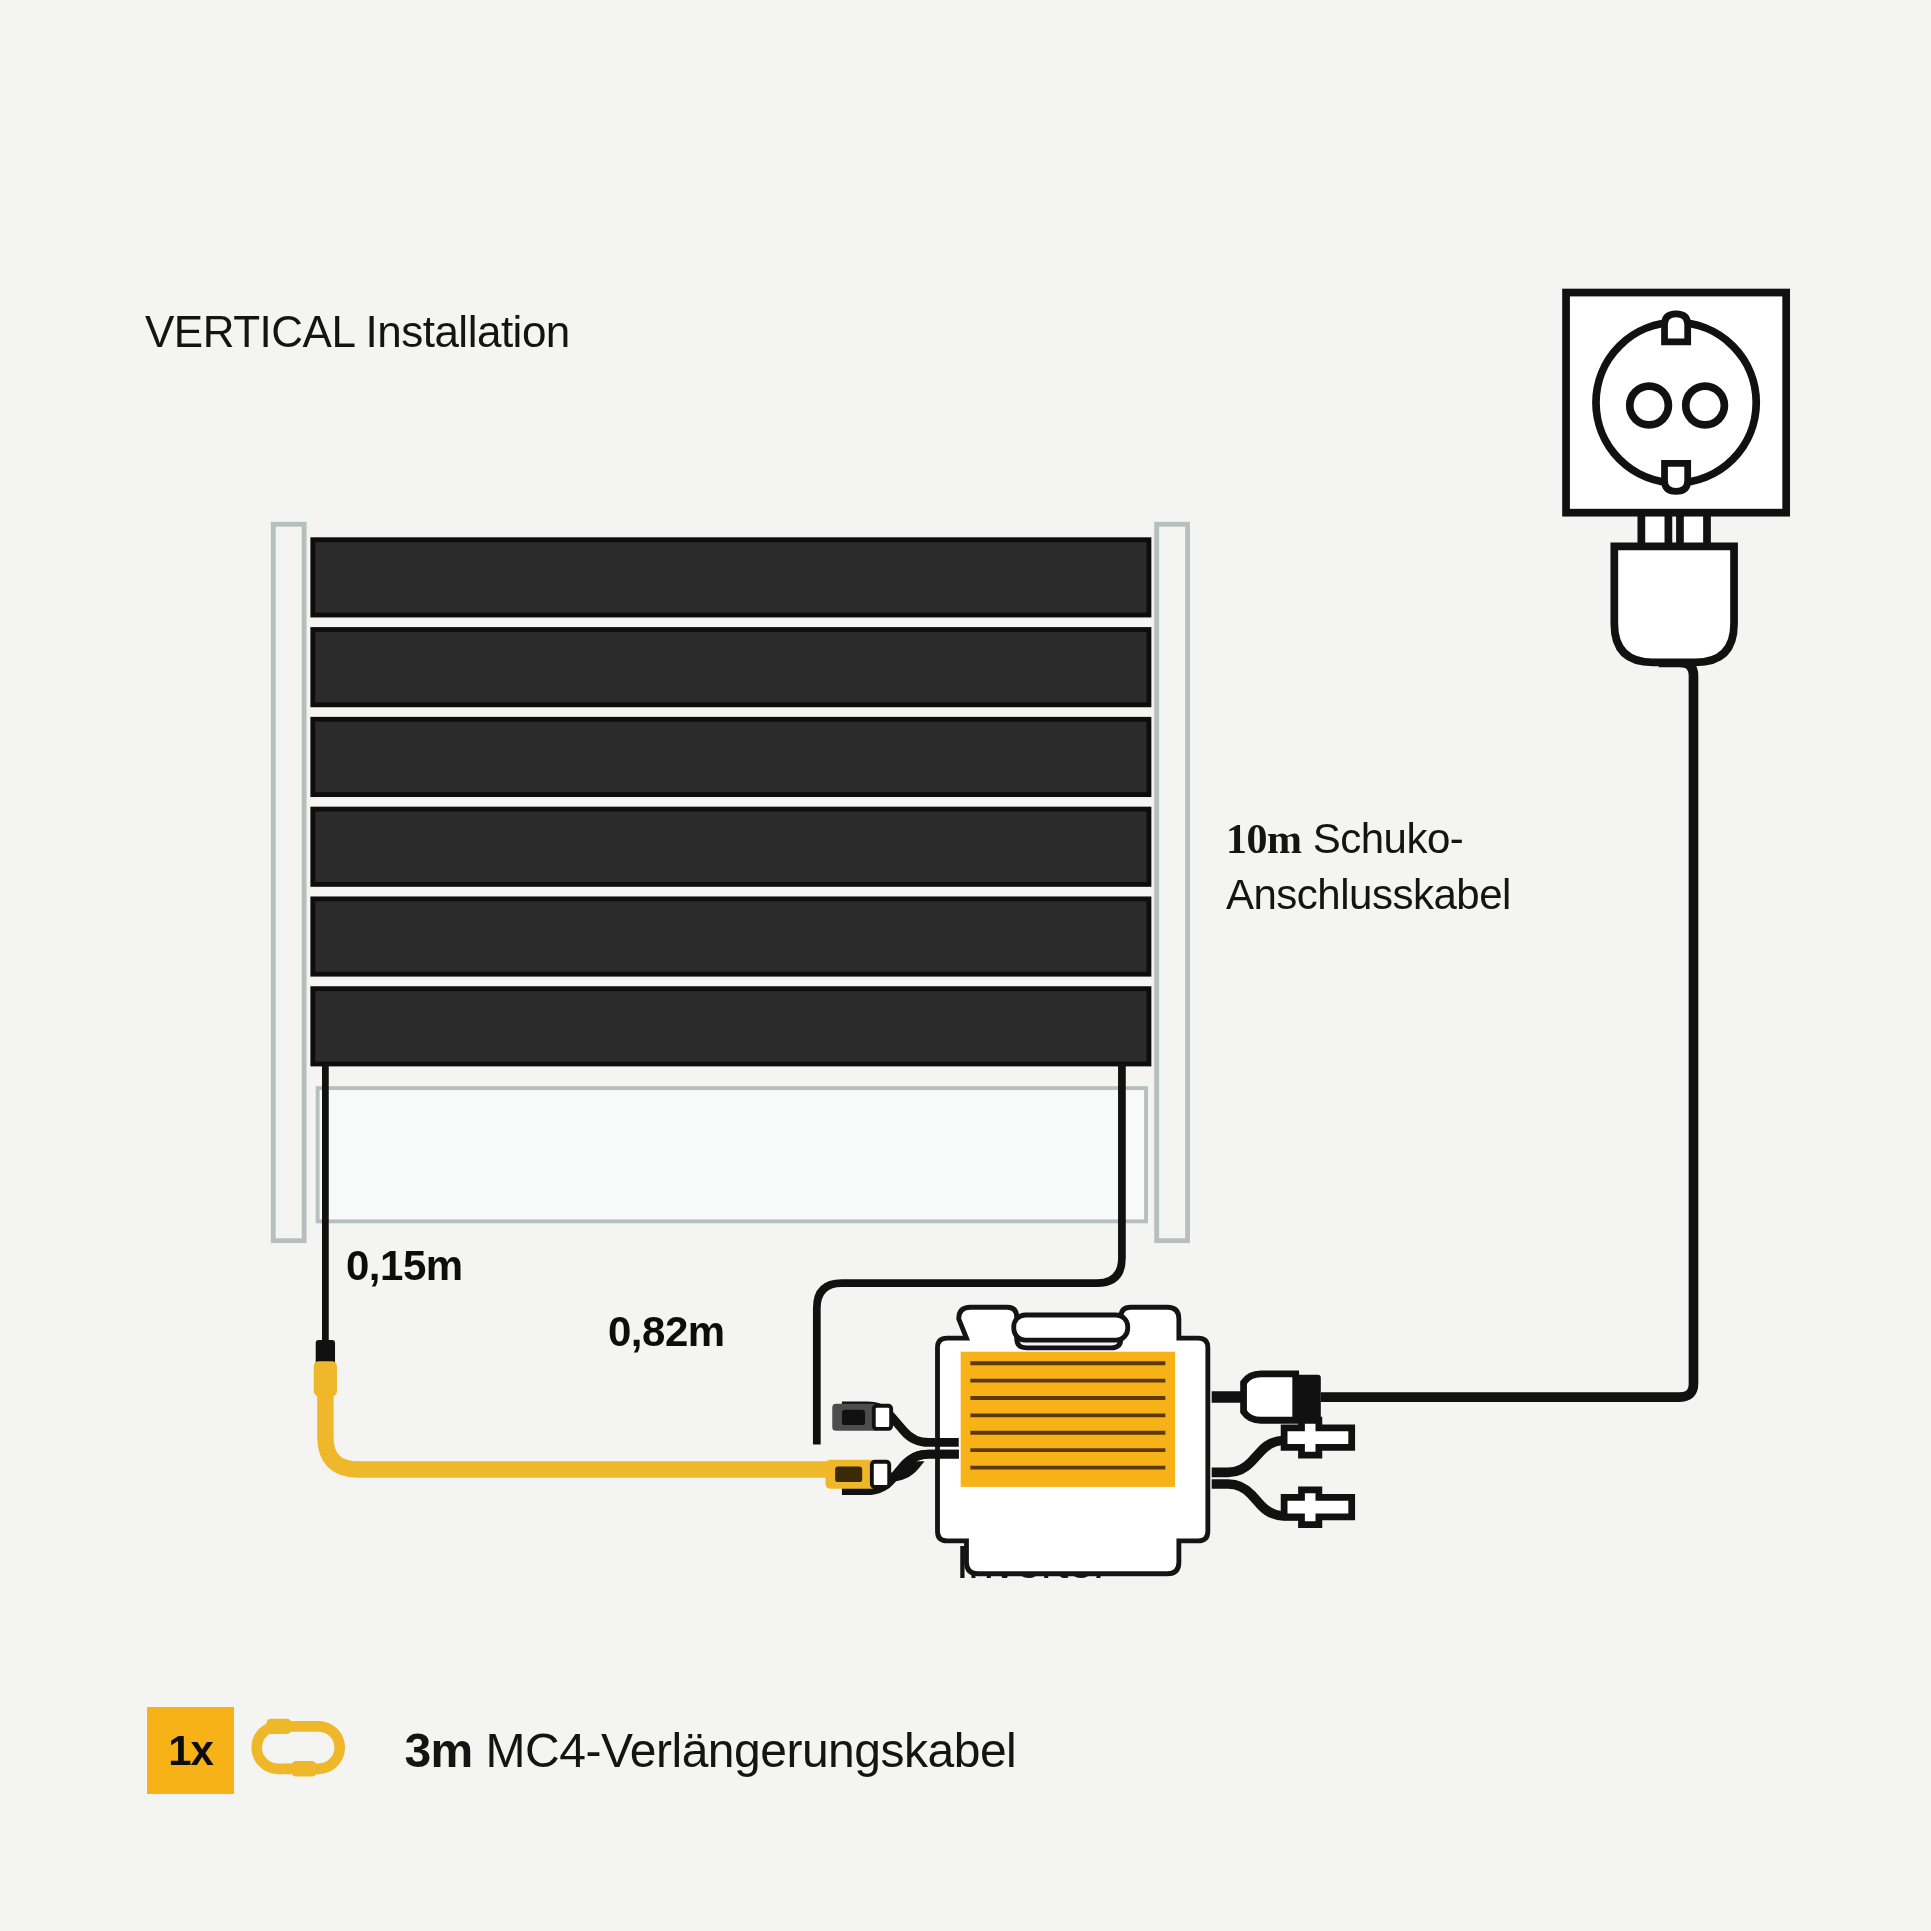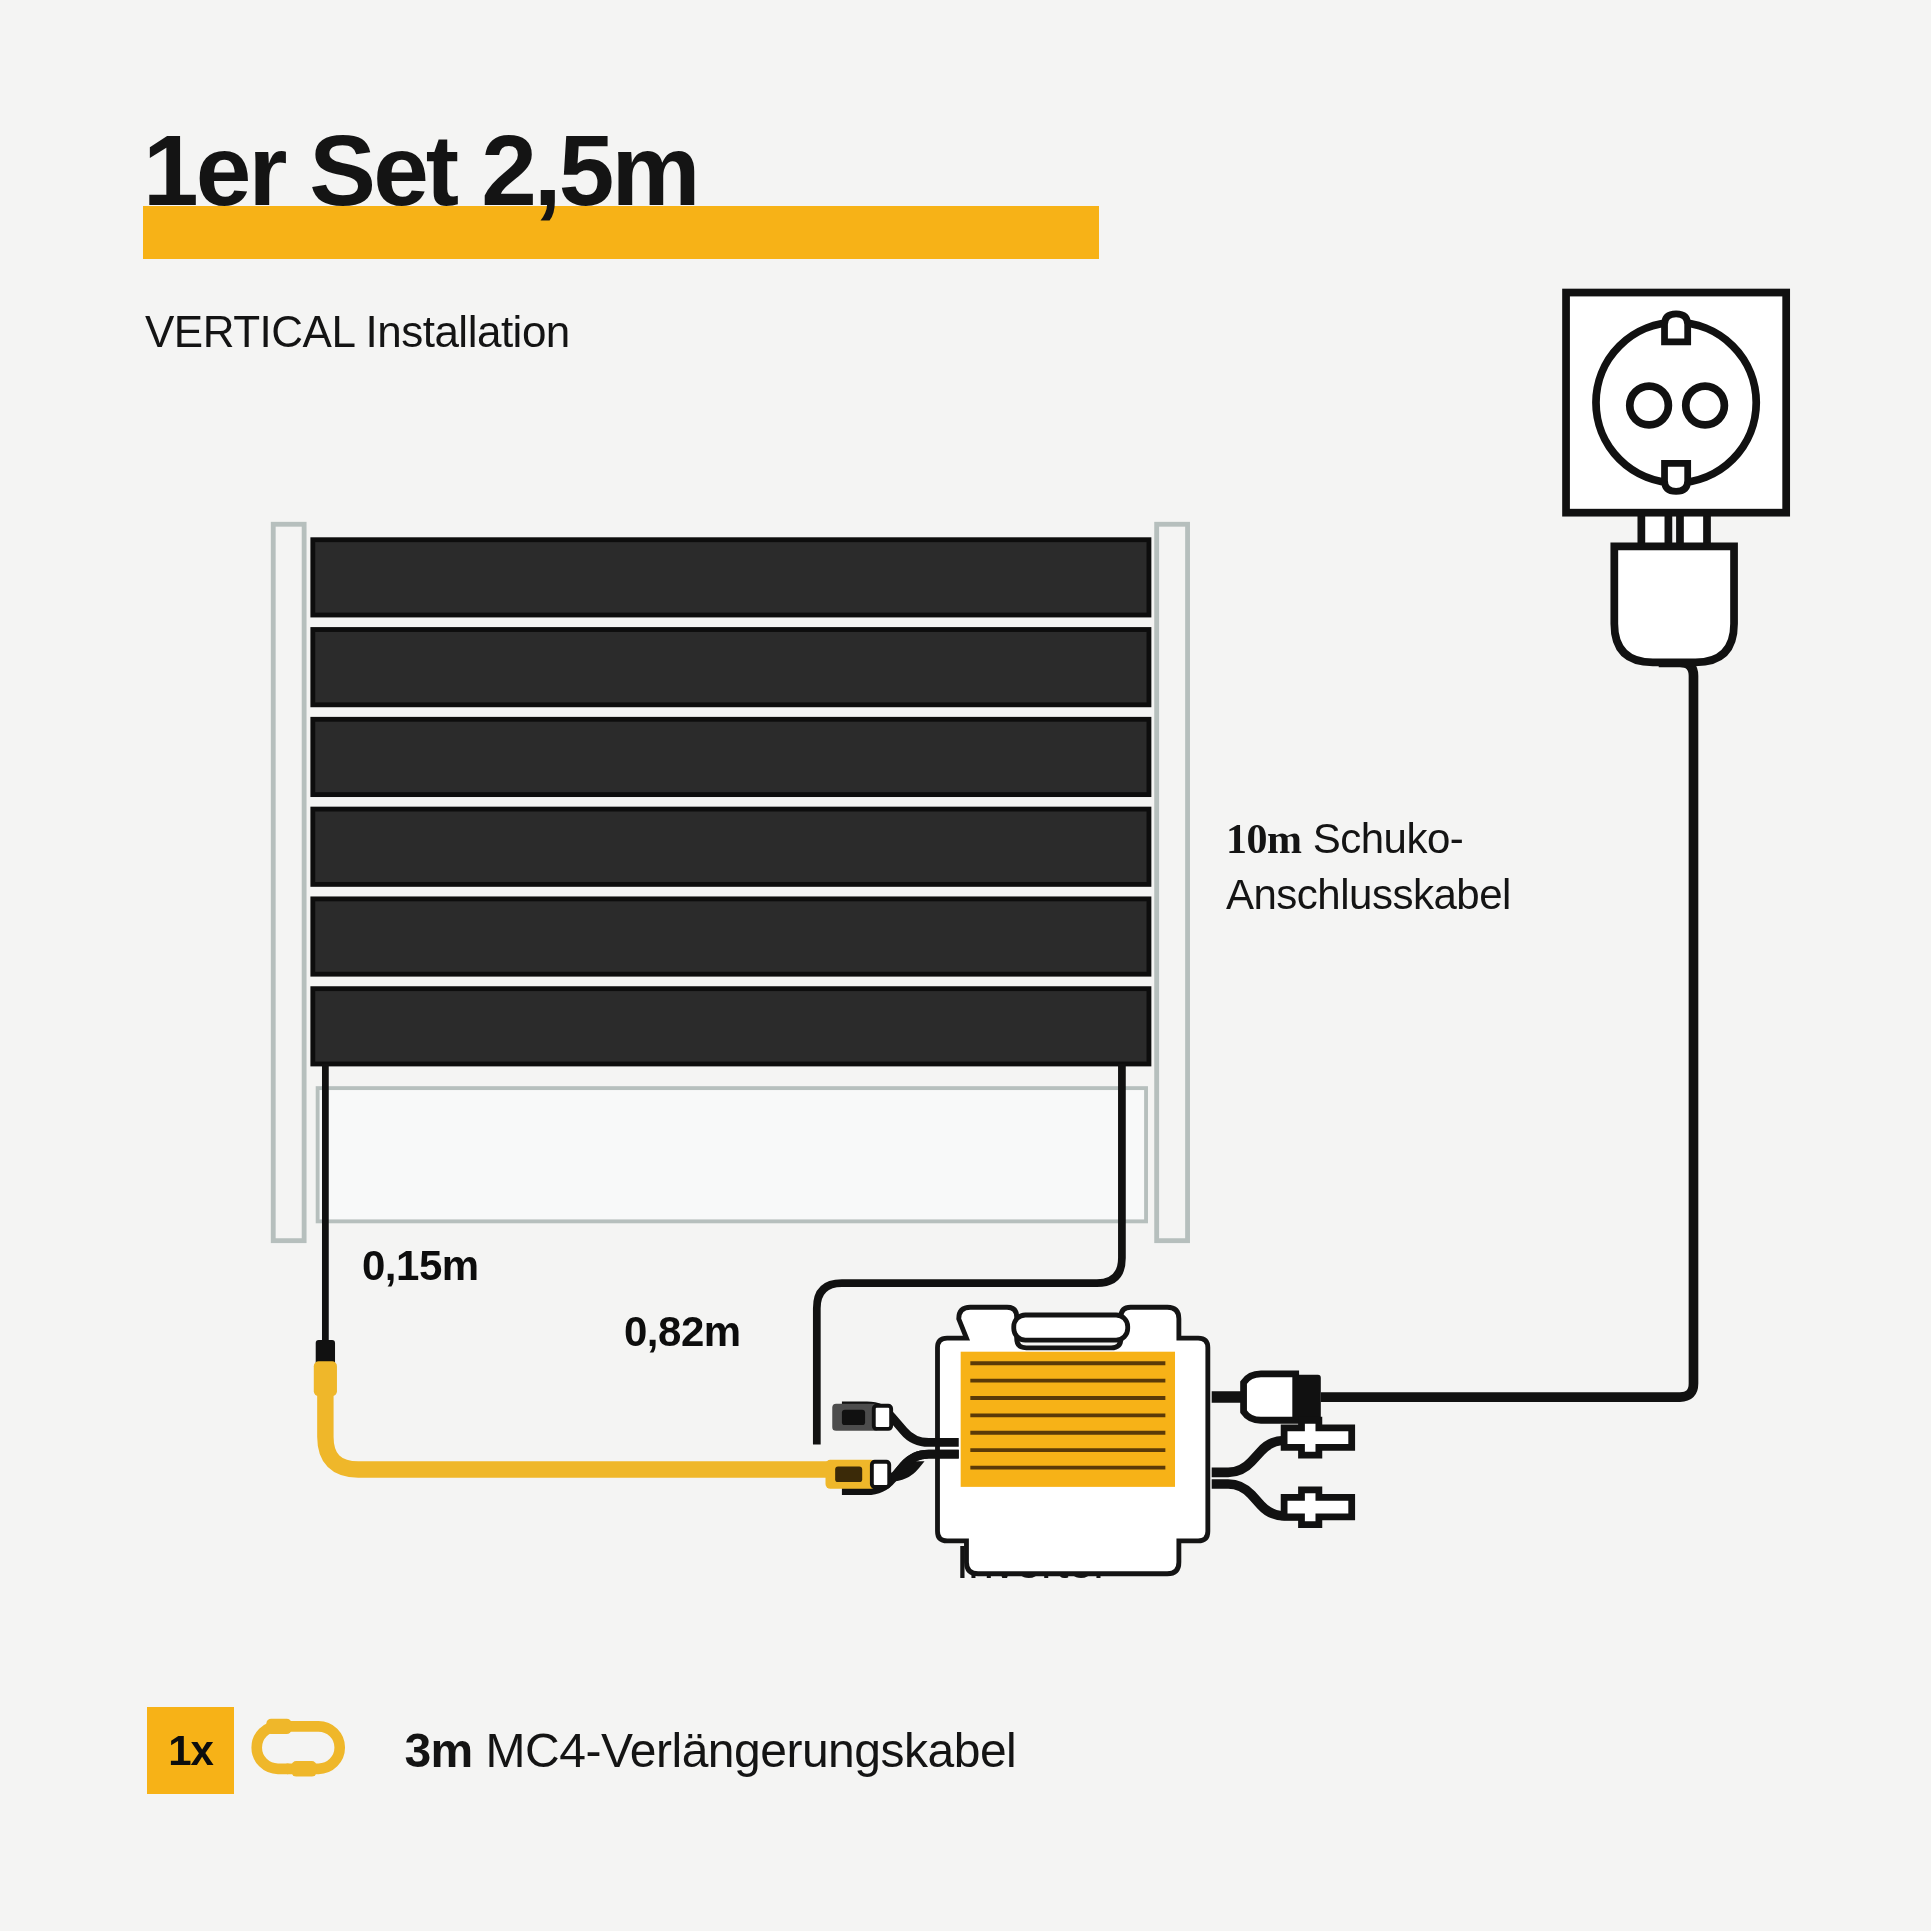--- a/index.html
+++ b/index.html
@@ -55,21 +55,20 @@
   }
 
   
   .dim-label {
     position: absolute;
     font-size: 42px;
     font-weight: bold;
     color: #0d0d0d;
     letter-spacing: -0.5px;
     white-space: nowrap;
-    margin-left: 16px;
   }
   #label-015 { left: 346px; top: 1242px; }
   #label-050 { left: 608px; top: 1308px; }
 
   #label-inverter {
     position: absolute;
     left: 956px;
     top: 1535px;
     font-size: 46px;
     color: #141414;
@@ -132,24 +131,20 @@
     position: absolute;
     left: 0;
     top: 0;
   }
 </style>
 </head>
 <body>
 
 <div id="page">
 
-  <div id="title-wrap">
-    <div id="title-highlight"></div>
-    <div id="title-text">1er Set 2,5m</div>
-  </div>
   <div id="subtitle">VERTICAL Installation</div>
 
   <div class="dim-label" id="label-015">0,15m</div>
   <div class="dim-label" id="label-050">0,82m</div>
   <div id="label-inverter">Inverter</div>
 
   <div id="label-schuko">
     <span class="b">10m</span>
     <span>Schuko-</span><br>
     <span>Anschlusskabel</span>

